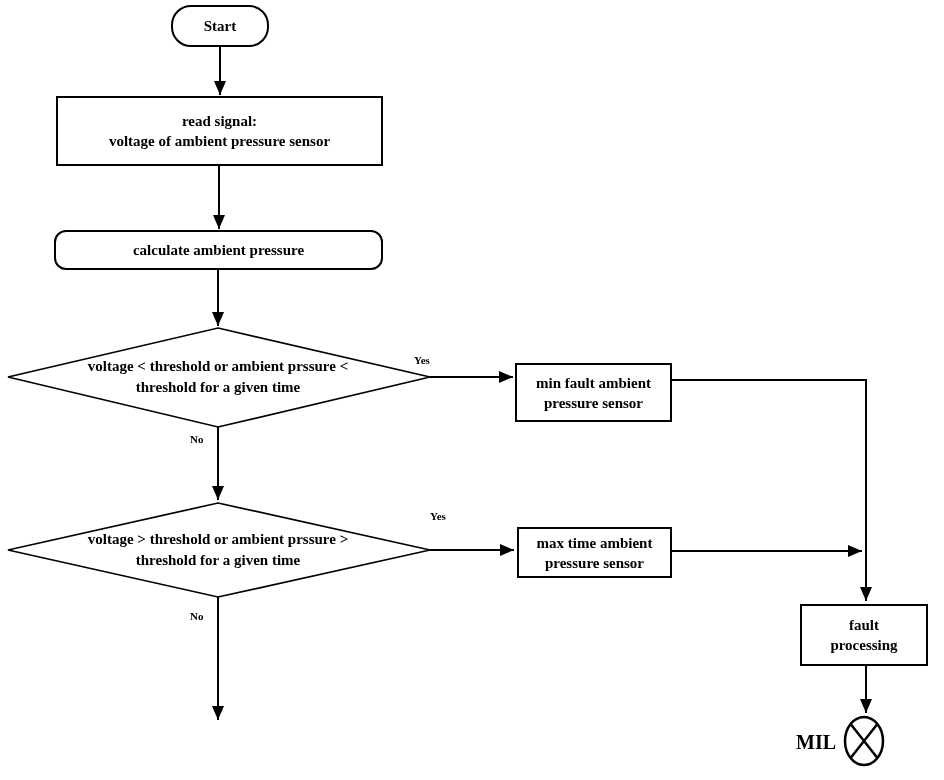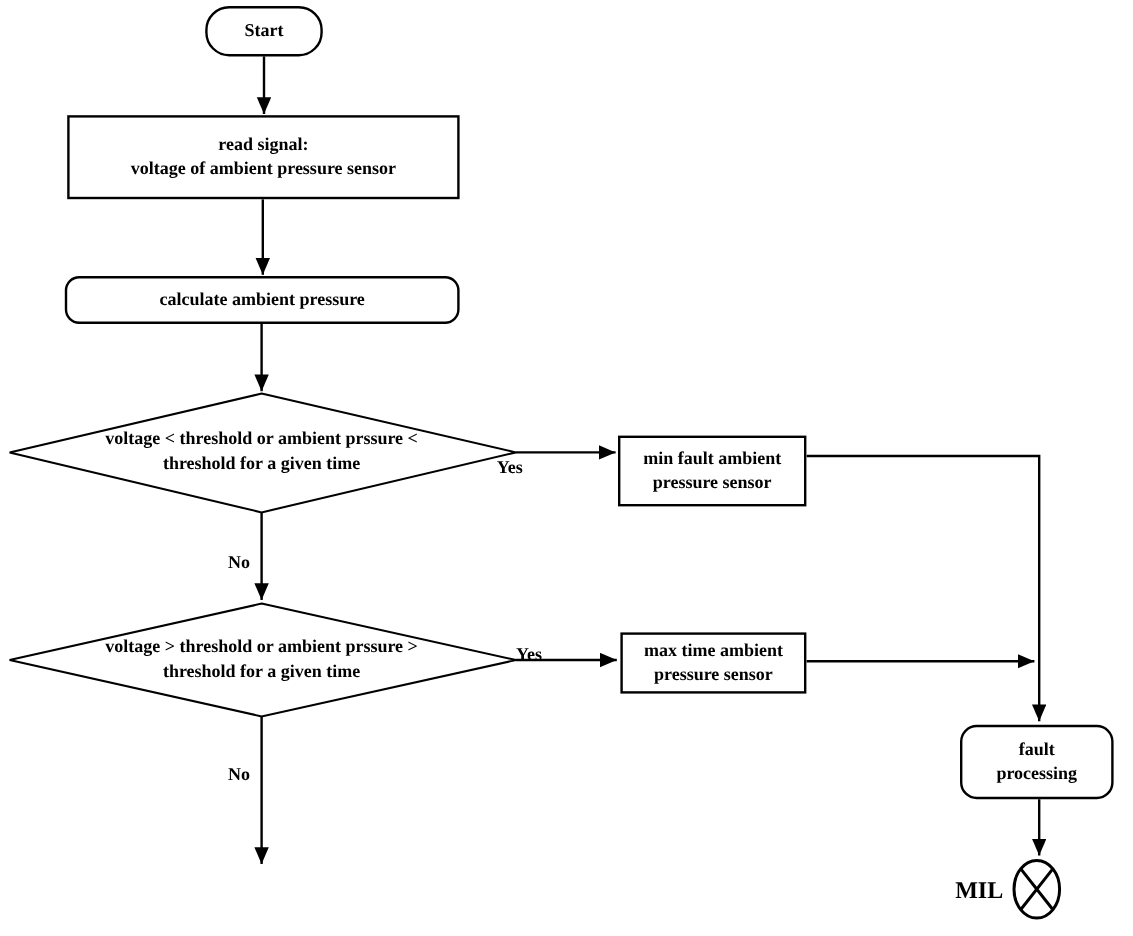--- a/index.html
+++ b/index.html
@@ -11,21 +11,21 @@
   .node{
     position:absolute;box-sizing:border-box;border:2px solid #000;background:#fff;
     display:flex;align-items:center;justify-content:center;text-align:center;
     font-weight:bold;font-size:15px;line-height:20px;white-space:pre-line;
   }
   .terminator{border-radius:20px;}
   .dtext{
     position:absolute;display:flex;align-items:center;justify-content:center;
     text-align:center;font-weight:bold;font-size:15px;line-height:21px;white-space:pre-line;
   }
-  .elabel{position:absolute;font-weight:bold;font-size:15px;line-height:18px;margin-top:30px;}
+  .elabel{position:absolute;font-weight:bold;font-size:11px;line-height:18px;}
   .mil-label{position:absolute;font-weight:bold;font-size:20px;line-height:26px;}
 </style>
 </head>
 <body>
 
 <div class="canvas">
 
   <svg class="wires" width="944" height="780" viewBox="0 0 944 780">
     <defs>
       <marker id="arr" markerUnits="userSpaceOnUse" markerWidth="16" markerHeight="14" refX="14" refY="6" orient="auto">
@@ -79,21 +79,21 @@
   </div>
 
   <div class="dtext" style="left:38px;top:526px;width:360px;height:48px;">voltage &gt; threshold or ambient prssure &gt;
 threshold for a given time</div>
 
   <div class="node" style="left:517px;top:527px;width:155px;height:51px;">
     <span>max time ambient
 pressure sensor</span>
   </div>
 
-  <div class="node" style="left:800px;top:604px;width:128px;height:62px;border-radius:14px;">
+  <div class="node" style="left:800px;top:604px;width:128px;height:62px;">
     <span>fault
 processing</span>
   </div>
 
 
   <div class="elabel" style="left:414px;top:351px;">Yes</div>
   <div class="elabel" style="left:190px;top:430px;">No</div>
   <div class="elabel" style="left:430px;top:507px;">Yes</div>
   <div class="elabel" style="left:190px;top:607px;">No</div>
 

